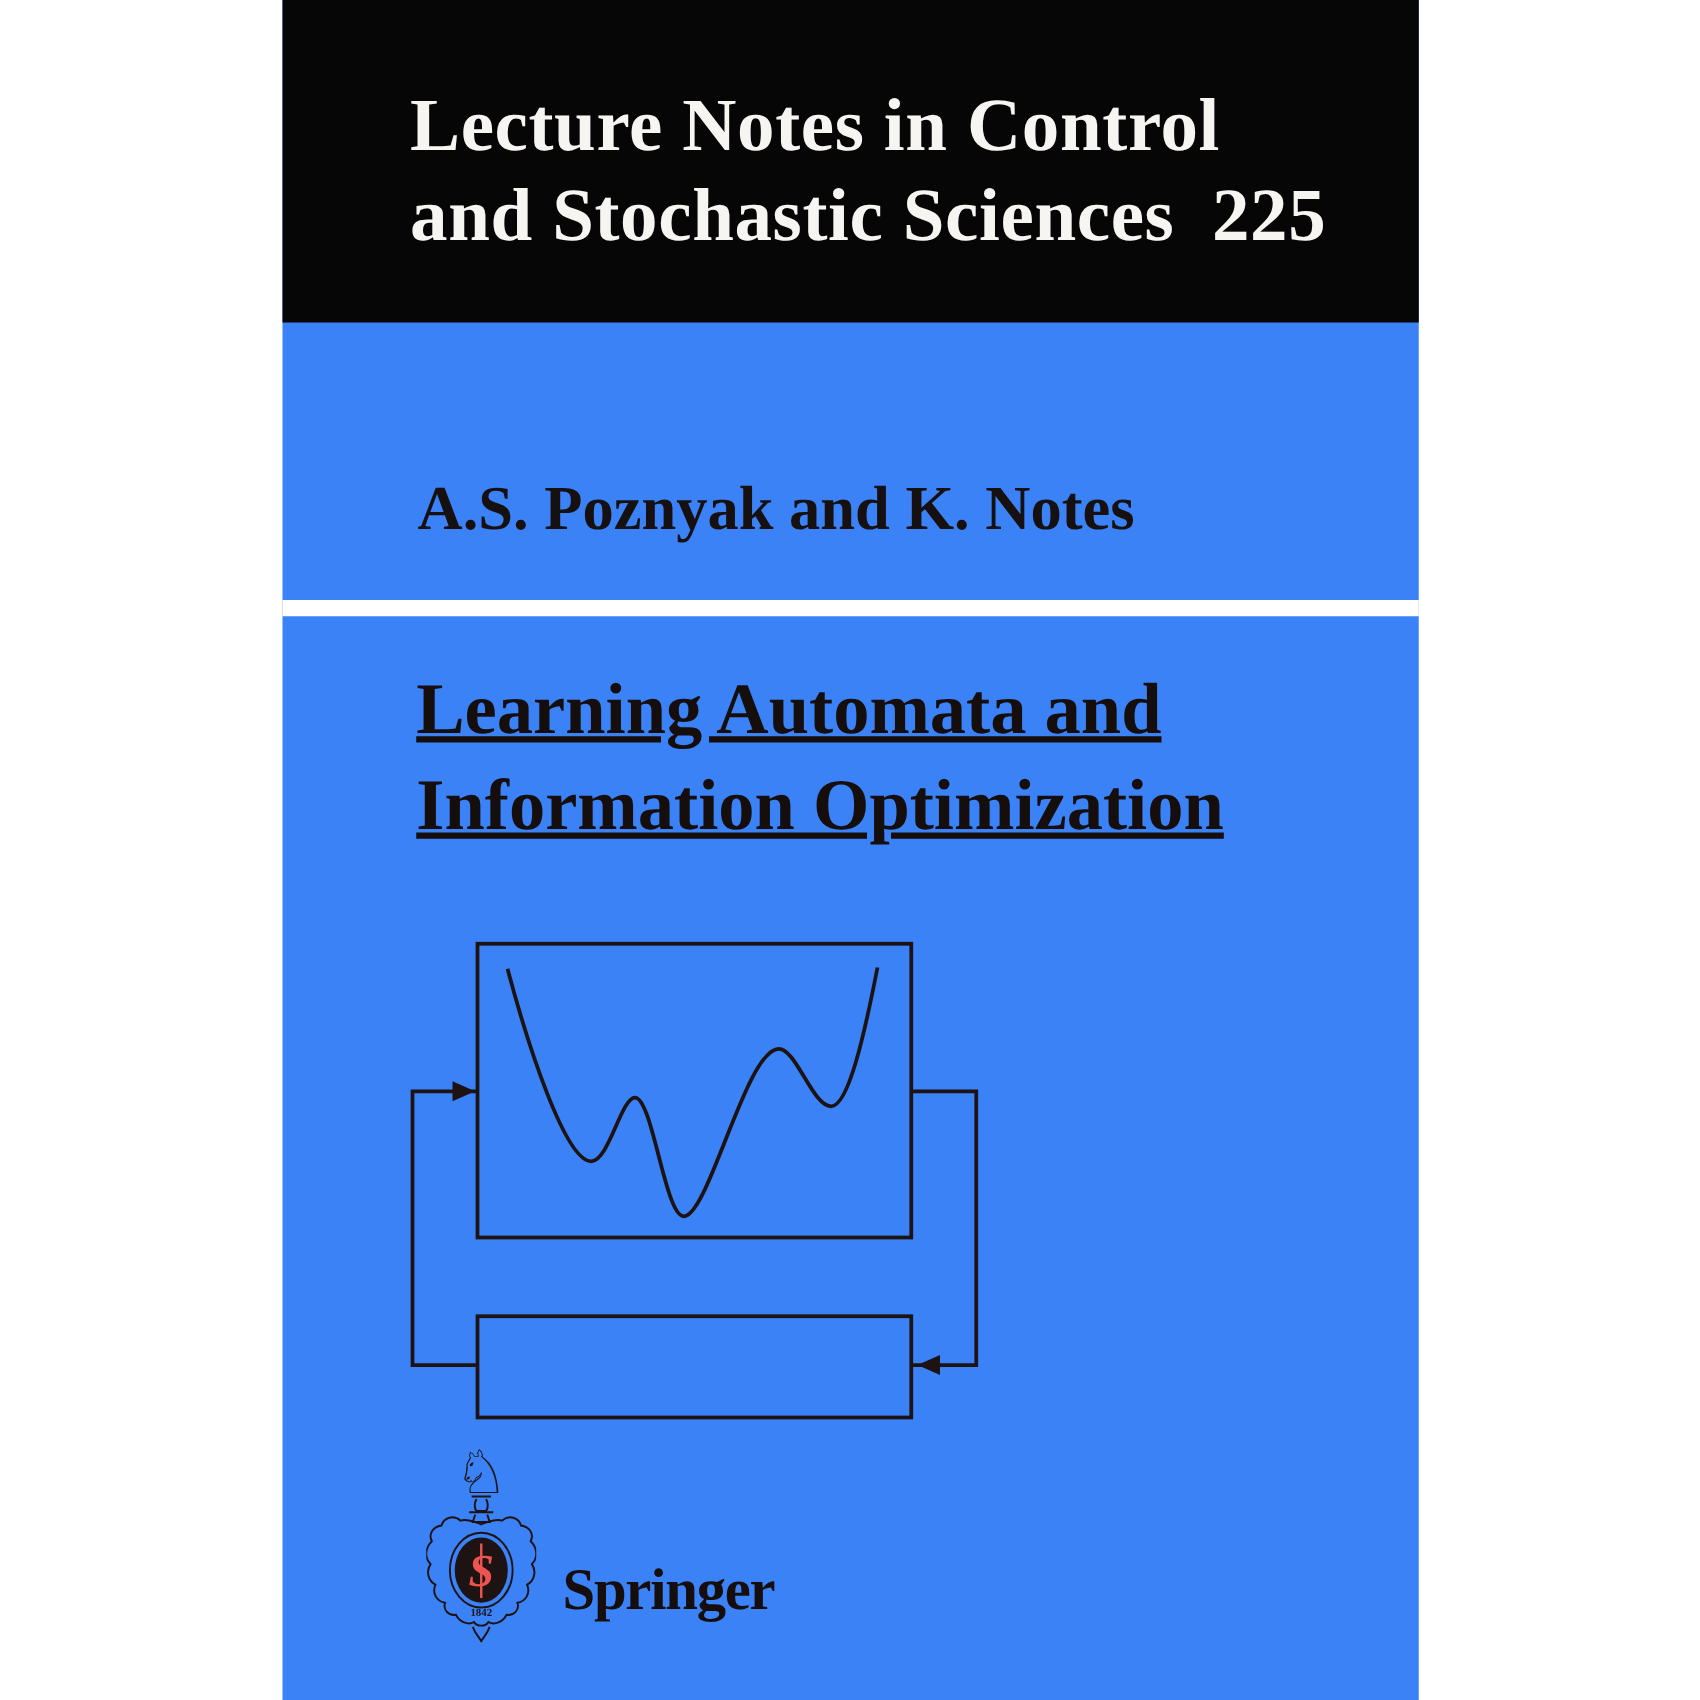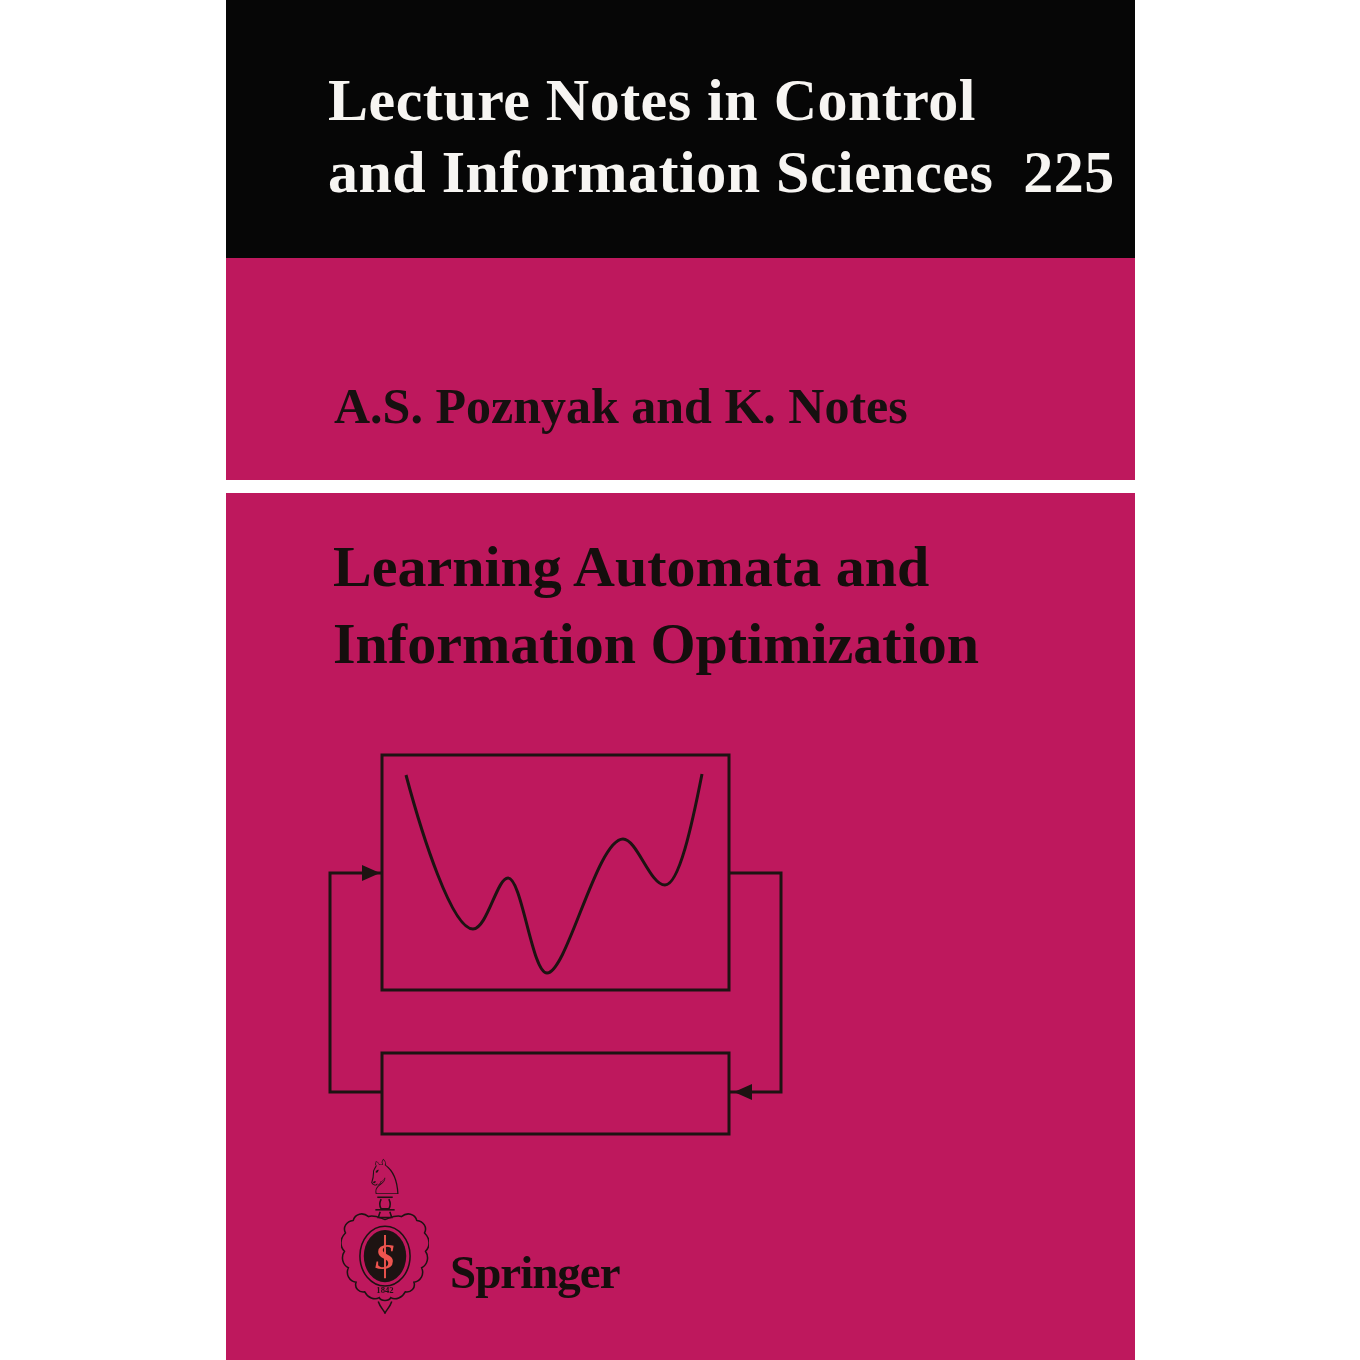--- a/index.html
+++ b/index.html
@@ -4,21 +4,21 @@
 <style>
   html,body{margin:0;padding:0;}
   body{
     width:1360px;height:1360px;background:#ffffff;
     font-family:"Liberation Serif","DejaVu Serif",serif;
     -webkit-font-smoothing:antialiased;
   }
   .page{position:relative;width:1360px;height:1360px;background:#ffffff;overflow:hidden;}
   .cover{
     position:absolute;left:226px;top:0;width:909px;height:1360px;
-    background:#be185d;
+    background:#3b82f6;
   }
   .band-black{
     position:absolute;left:0;top:0;width:100%;height:258px;background:#060606;
   }
   .series-block{
     position:absolute;left:102px;top:64px;
     color:#f7f5f2;font-weight:bold;font-size:60px;line-height:72px;
     letter-spacing:0.5px;white-space:nowrap;
   }
   .series-volume{margin-left:30px;}
@@ -27,39 +27,40 @@
     color:#171010;font-weight:bold;font-size:50px;line-height:56px;
     white-space:nowrap;
   }
   .divider-white{
     position:absolute;left:0;top:480px;width:100%;height:13px;background:#ffffff;
   }
   .title-block{
     position:absolute;left:107px;top:528px;
     color:#150e0d;font-weight:bold;font-size:58px;line-height:77px;
     white-space:nowrap;
+    text-decoration:underline;
   }
   .diagram-svg{position:absolute;left:0;top:0;width:909px;height:1360px;}
   .crest-svg{position:absolute;left:115px;top:1150px;width:88px;height:164px;}
   .publisher-name{
     position:absolute;left:224px;top:1218px;
     color:#150e0d;font-weight:bold;font-size:47px;line-height:52px;
     letter-spacing:-1px;white-space:nowrap;margin-top:28px;
   }
 </style>
 </head>
 <body>
 
 <div class="page">
   <div class="cover">
 
     <div class="band-black">
       <div class="series-block">
         <div>Lecture Notes in Control</div>
-        <div><span>and Information Sciences</span><span class="series-volume">225</span></div>
+        <div><span>and Stochastic Sciences</span><span class="series-volume">225</span></div>
       </div>
     </div>
 
     <div class="authors-line">A.S. Poznyak and K. Notes</div>
 
     <div class="divider-white"></div>
 
     <div class="title-block">
       <div>Learning Automata and</div>
       <div>Information Optimization</div>

